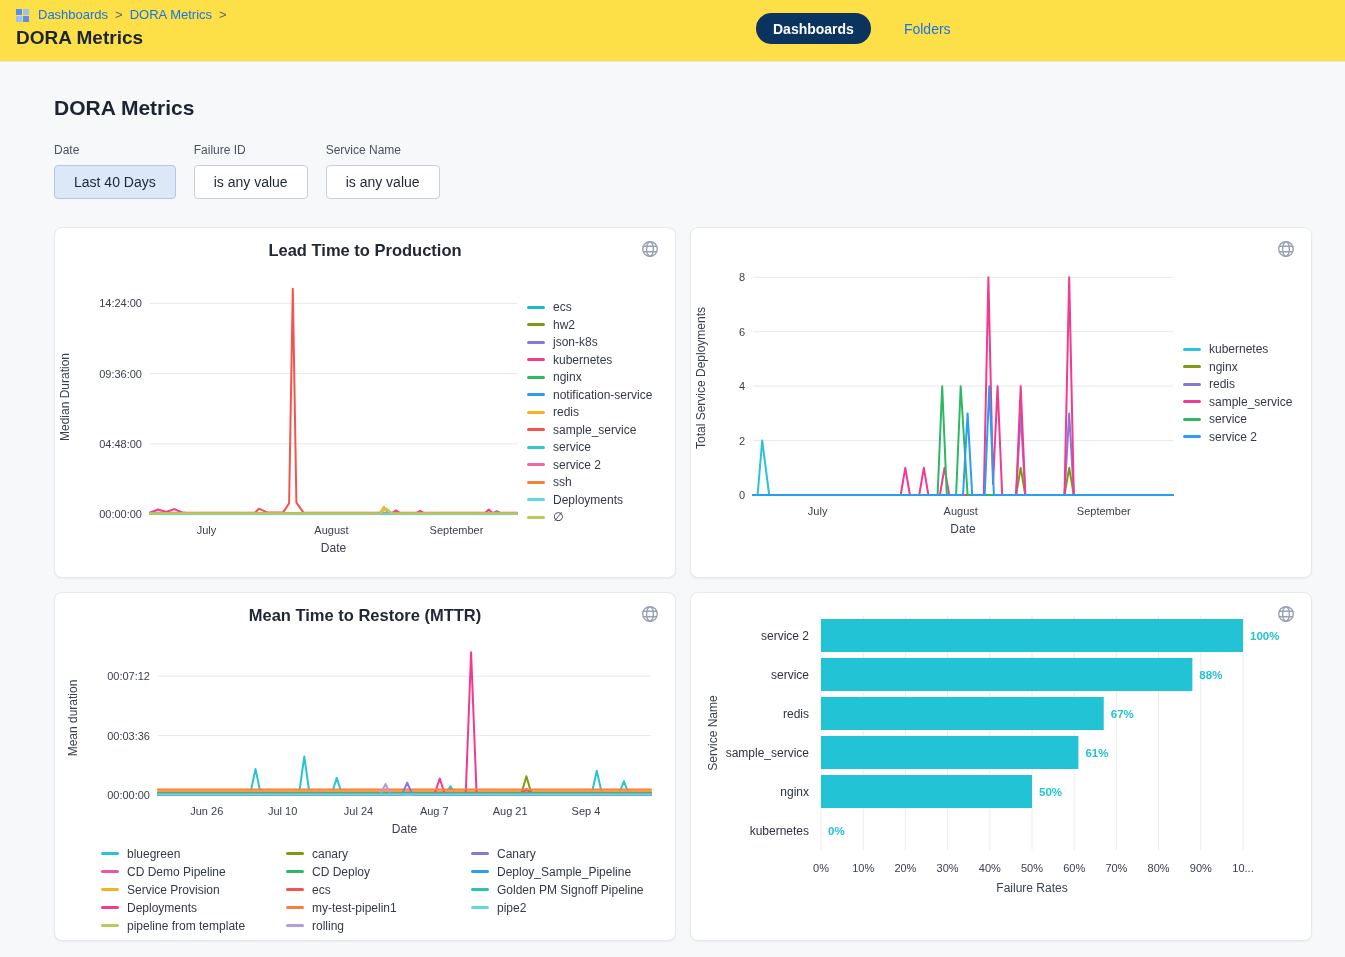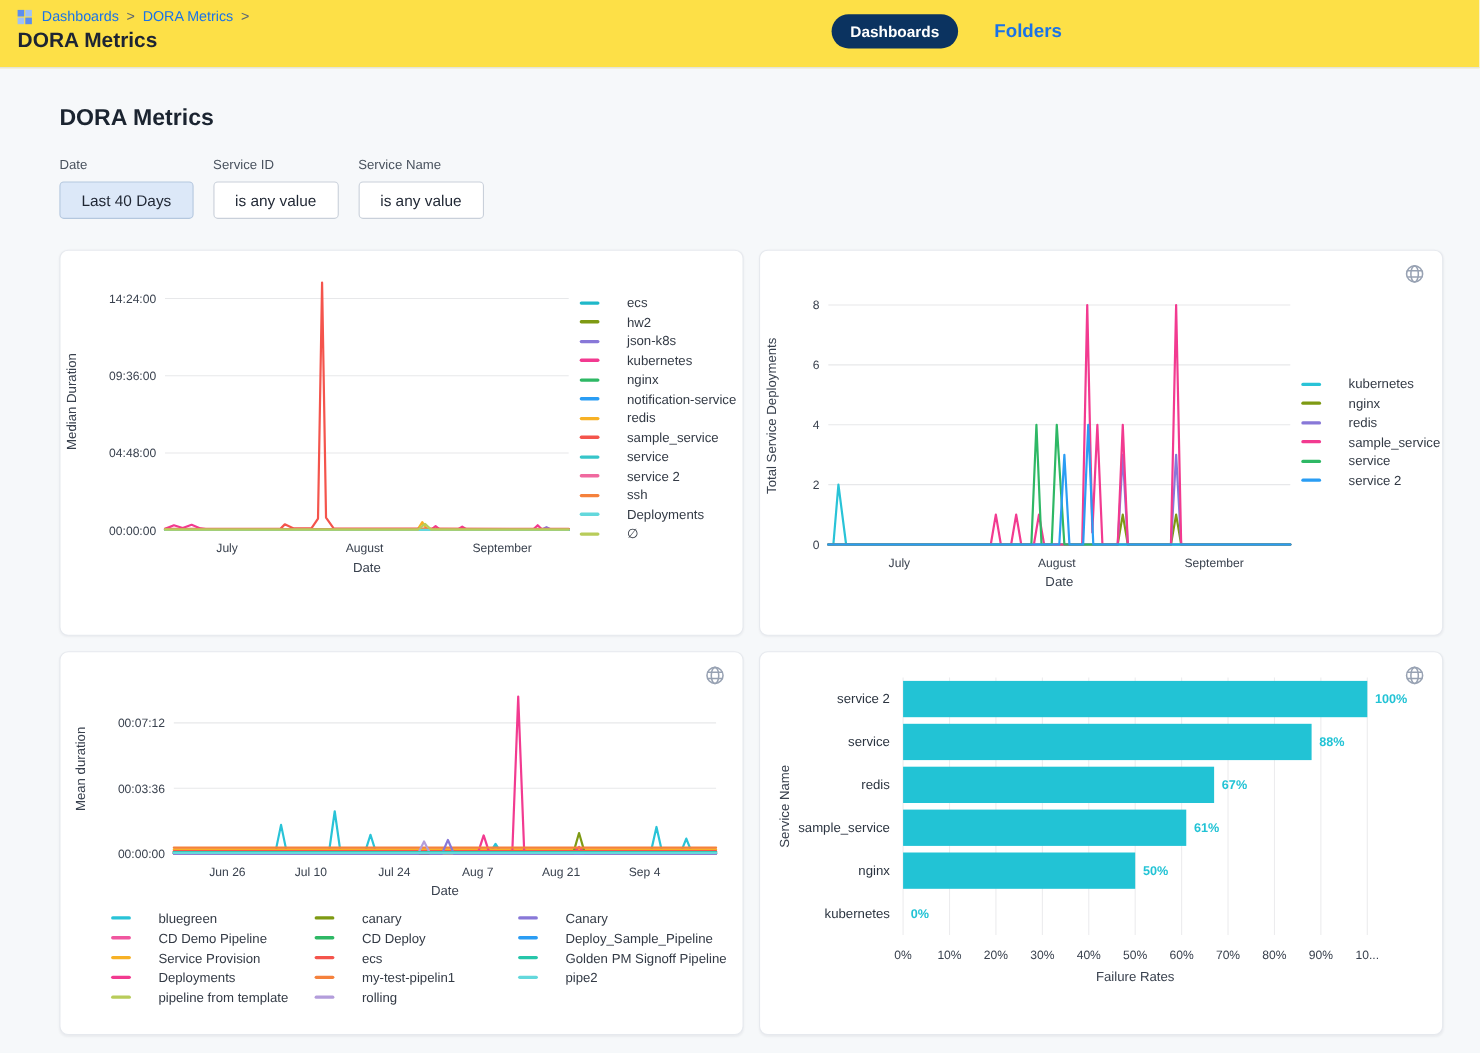--- a/index.html
+++ b/index.html
@@ -7,37 +7,37 @@
   
   .top-header{background:#fde047;border-bottom:1px solid #e2e5ea;height:62px;box-sizing:border-box;position:relative;padding:8px 16px 0}
   .crumb-row{display:flex;align-items:center;gap:7px;font-size:13px;line-height:14px}
   .crumb-link{color:#1a73e8;text-decoration:none;cursor:pointer}
   .crumb-sep{color:#5a6572}
   .grid-icon{display:inline-grid;grid-template-columns:6px 6px;grid-template-rows:6px 6px;gap:1px;margin-right:2px}
   .grid-icon i{display:block}
   .page-title{margin:5px 0 0;font-size:19px;font-weight:700;color:#1d2433}
   .tabs{position:absolute;left:756px;top:13px;display:flex;align-items:center;gap:27px}
   .tab-pill{border:none;border-radius:16px;height:31px;padding:0 17px;font-size:14px;font-weight:600;color:#fff;cursor:pointer;font-family:inherit}
-  .tab-link{background:none;border:none;font-size:17px;font-weight:700;cursor:pointer;font-family:inherit}
+  .tab-link{background:none;border:none;font-size:14px;font-weight:400;cursor:pointer;font-family:inherit}
   
   main{padding:34px 0 0 54px}
   .section-title{margin:0;font-size:21px;font-weight:700;color:#1b2430}
   .filters{display:flex;gap:18px;margin-top:23px}
   .filter-label{font-size:12px;color:#49525e;margin-bottom:8px}
   .chip{height:34px;padding:0 19px;font-size:14px;border-radius:4px;background:#fff;border:1px solid #c9d0da;color:#1f2633;cursor:pointer;font-family:inherit}
   .chip-active{background:#dce8f8;border-color:#b4c7de;font-weight:500}
   .grid{display:grid;grid-template-columns:622px 622px;gap:14px;margin-top:28px}
   .card{background:#fff;border:1px solid #e6e9ee;border-radius:8px;box-shadow:0 1px 2px rgba(16,24,40,.05);box-sizing:border-box;height:351px;overflow:hidden}
   .card.row2{height:349px}
   .card-head{position:relative;padding-top:13px}
   .card-title{margin:0;text-align:center;font-size:16.5px;font-weight:600;color:#202835}
   .globe-btn{position:absolute;top:9px;right:13px;background:none;border:none;padding:2px;cursor:pointer;line-height:0}
   .chart-row{display:flex;align-items:center;margin-top:2px}
   .legend-col{display:flex;flex-direction:column;gap:3.5px;margin-left:2px}
-  .lg-item{display:flex;align-items:center;gap:25px;font-size:12px;color:#333a45;white-space:nowrap;cursor:pointer}
+  .lg-item{display:flex;align-items:center;gap:8px;font-size:12px;color:#333a45;white-space:nowrap;cursor:pointer}
   .sw{width:18px;height:3px;border-radius:2px;flex:none}
   .legend-grid{display:grid;grid-auto-flow:column;grid-template-rows:repeat(5,17px);grid-template-columns:185px 185px auto;margin:4px 0 0 46px;row-gap:1px}
   svg text{font-family:inherit}
   .tick{font-size:11px;fill:#39414e}
   .axis-title{font-size:12px;fill:#39414e}
   .bar-cat{font-size:12px;fill:#2b3440}
   .bar-val{font-size:11.5px;font-weight:700}
 </style>
 </head>
 <body>
@@ -64,32 +64,43 @@
 
 <main>
   <h2 class="section-title">DORA Metrics</h2>
 
   <div class="filters">
     <div class="filter">
       <div class="filter-label">Date</div>
       <button class="chip chip-active">Last 40 Days</button>
     </div>
     <div class="filter">
-      <div class="filter-label">Service ID</div>
+      <div class="filter-label">Failure ID</div>
       <button class="chip">is any value</button>
     </div>
     <div class="filter">
       <div class="filter-label">Service Name</div>
       <button class="chip">is any value</button>
     </div>
   </div>
 
   <div class="grid">
 
     <section class="card">
+      <div class="card-head">
+        <h3 class="card-title">Lead Time to Production</h3>
+        <button class="globe-btn">
+          <svg width="20" height="20" viewBox="0 0 20 20" fill="none" stroke="#98a2b3" stroke-width="1.4">
+            <circle cx="10" cy="10" r="7.3"></circle>
+              <ellipse cx="10" cy="10" rx="3.4" ry="7.3"></ellipse>
+            <line x1="3" y1="7.2" x2="17" y2="7.2"></line>
+              <line x1="3" y1="12.8" x2="17" y2="12.8"></line>
+          </svg>
+        </button>
+      </div>
       <div class="chart-row">
         <svg id="svg0" width="470" height="300" viewBox="0 0 470 300">
             <line x1="95" x2="462" y1="252" y2="252" stroke="#e7e8ea" stroke-width="1"></line>
             <text x="87" y="256" text-anchor="end" class="tick">00:00:00</text>
             <line x1="95" x2="462" y1="181.8" y2="181.8" stroke="#e7e8ea" stroke-width="1"></line>
             <text x="87" y="185.8" text-anchor="end" class="tick">04:48:00</text>
             <line x1="95" x2="462" y1="111.6" y2="111.6" stroke="#e7e8ea" stroke-width="1"></line>
             <text x="87" y="115.6" text-anchor="end" class="tick">09:36:00</text>
             <line x1="95" x2="462" y1="41.400000000000006" y2="41.400000000000006" stroke="#e7e8ea" stroke-width="1"></line>
             <text x="87" y="45.400000000000006" text-anchor="end" class="tick">14:24:00</text>
@@ -228,20 +239,21 @@
             <div class="lg-item">
               <span class="sw" style="background: rgb(42, 157, 244);"></span>
               <span>service 2</span>
             </div>
           </div>
       </div>
     </section>
 
     <section class="card row2">
       <div class="card-head">
+        <h3 class="card-title">Mean Time to Restore (MTTR)</h3>
         <button class="globe-btn">
           <svg width="20" height="20" viewBox="0 0 20 20" fill="none" stroke="#98a2b3" stroke-width="1.4">
             <circle cx="10" cy="10" r="7.3"></circle>
               <ellipse cx="10" cy="10" rx="3.4" ry="7.3"></ellipse>
             <line x1="3" y1="7.2" x2="17" y2="7.2"></line>
               <line x1="3" y1="12.8" x2="17" y2="12.8"></line>
           </svg>
         </button>
       </div>
       <svg id="svg2" style="display:block;margin-left:8px" width="600" height="216" viewBox="0 0 600 216">

